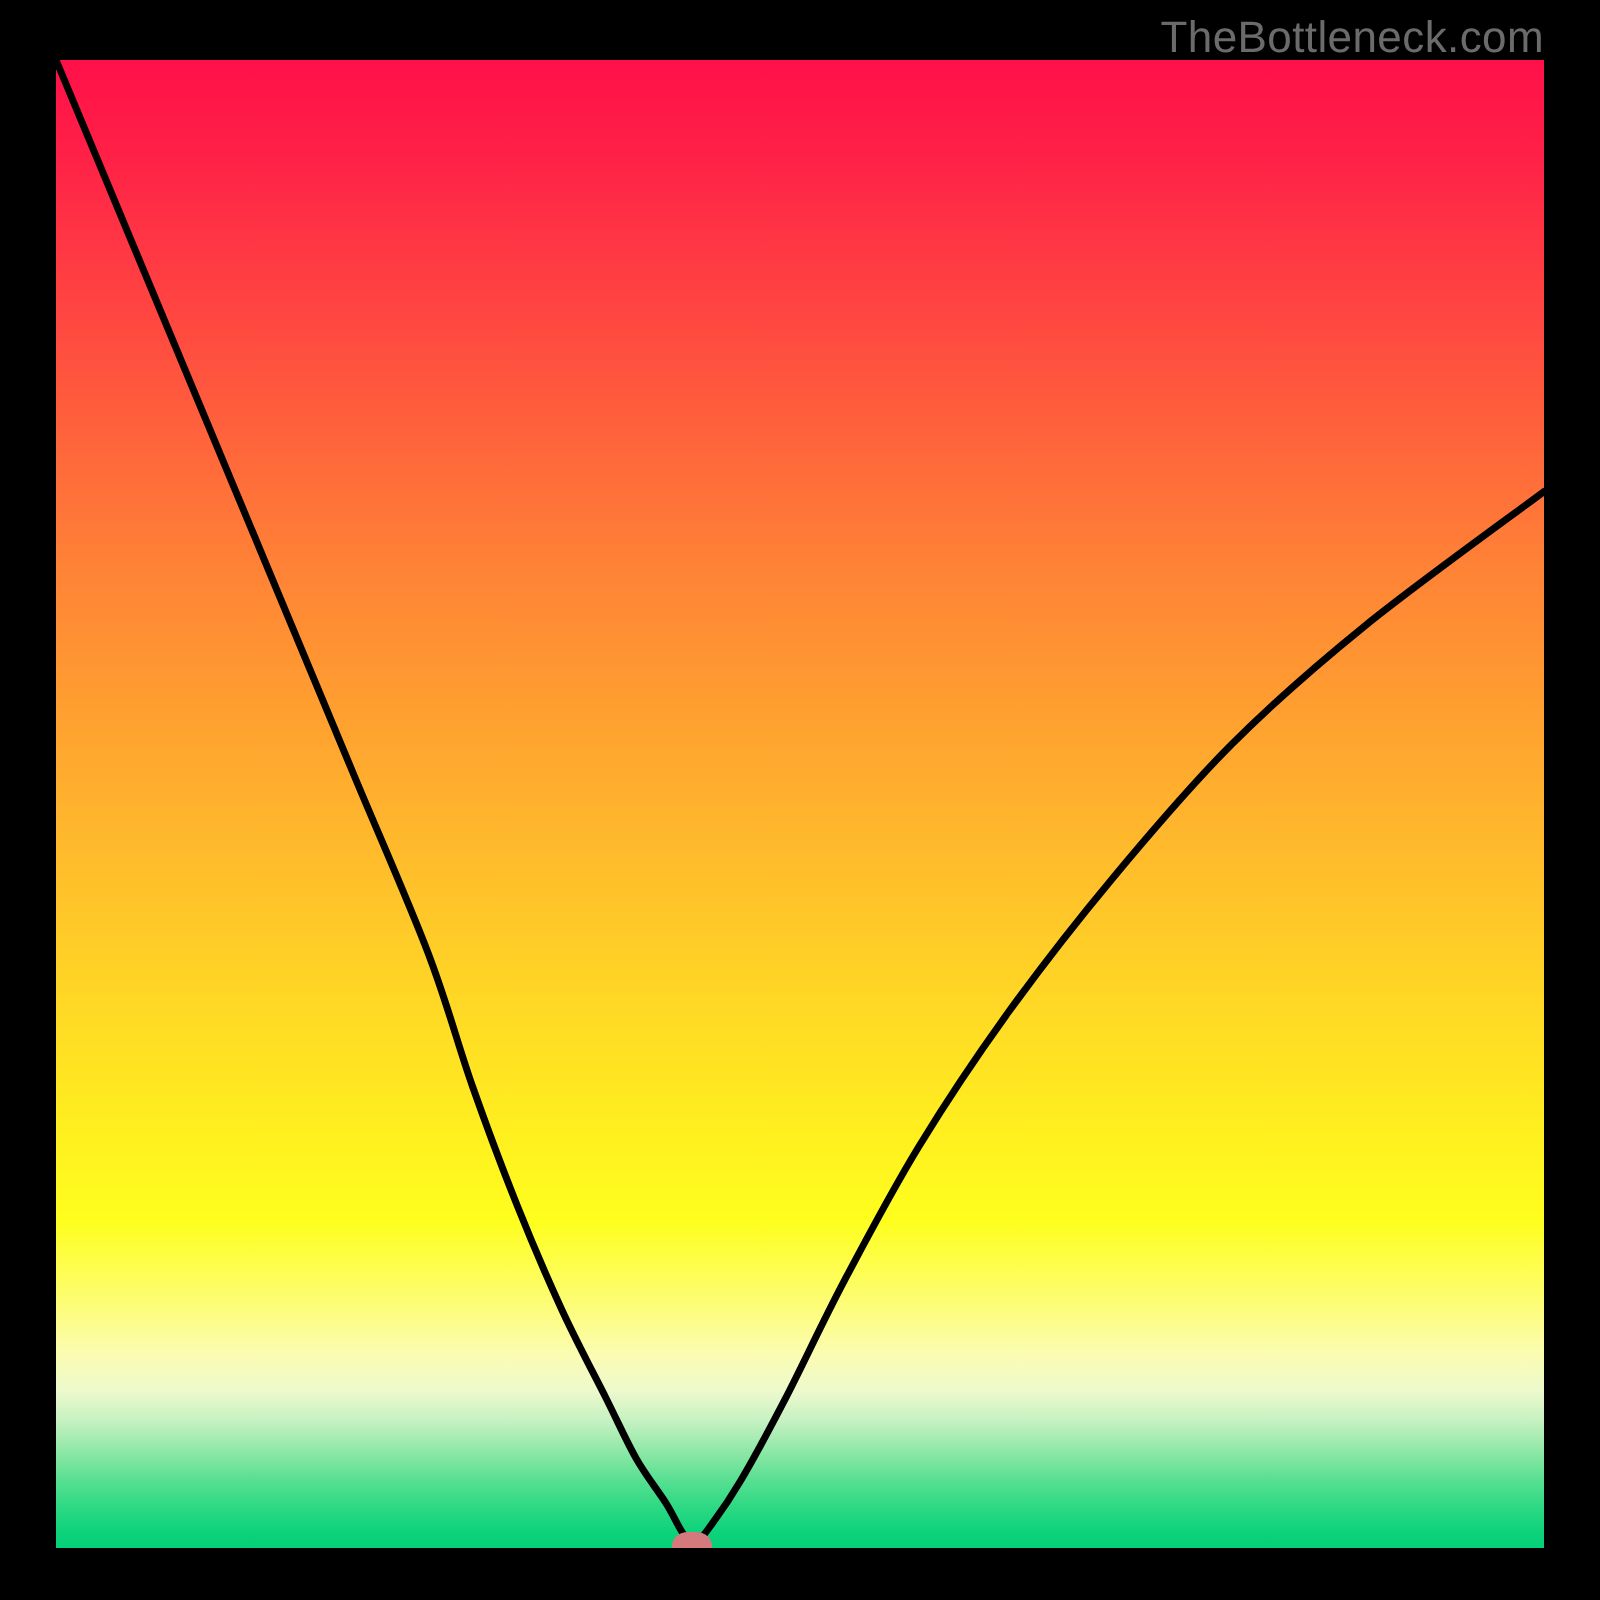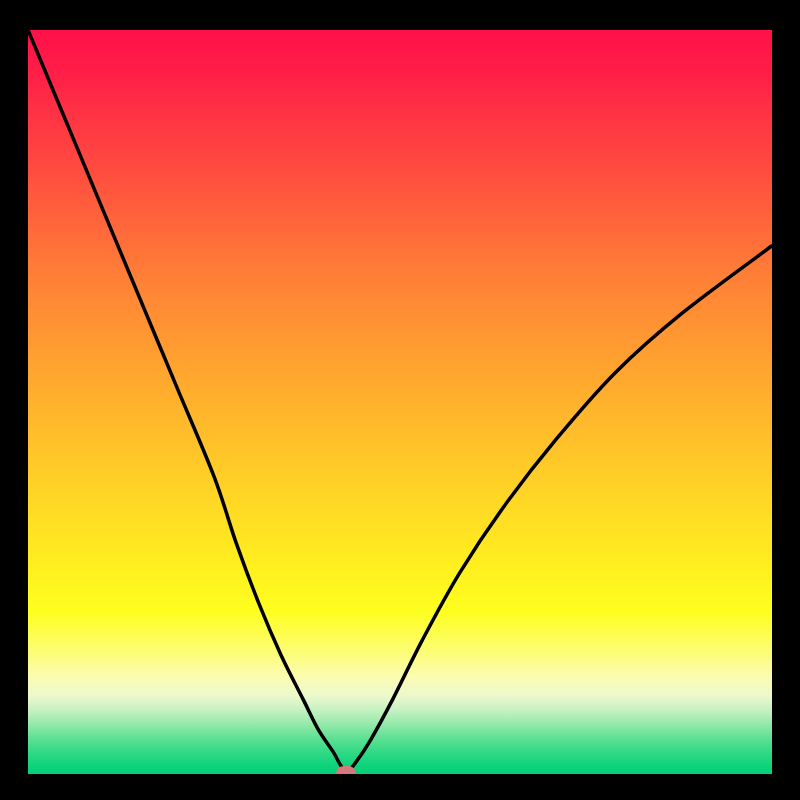--- a/index.html
+++ b/index.html
@@ -78,20 +78,21 @@
     height: 14px;
     border-radius: 8px / 7px;
     background: #d57a7c;
     transform: translate(-50%, -50%);
   }
 </style>
 </head>
 <body>
 
 <div class="frame">
+  <div class="watermark">TheBottleneck.com</div>
   <div class="plot">
     <div class="gradient"></div>
     <svg class="curve-svg" viewBox="0 0 744 744" preserveAspectRatio="none">
       <path fill="none" stroke="#000000" stroke-width="3.5" stroke-linecap="round" stroke-linejoin="round" d="M 0.00 0.00 C 6.20 14.88, 24.80 59.52, 37.20 89.28 C 49.60 119.04, 62.00 148.80, 74.40 178.56 C 86.80 208.32, 99.20 238.08, 111.60 267.84 C 124.00 297.60, 136.40 327.36, 148.80 357.12 C 161.20 386.88, 176.08 420.36, 186.00 446.40 C 195.92 472.44, 200.88 492.28, 208.32 513.36 C 215.76 534.44, 223.20 554.28, 230.64 572.88 C 238.08 591.48, 245.52 608.84, 252.96 624.96 C 260.40 641.08, 269.08 657.20, 275.28 669.60 C 281.48 682.00, 285.20 690.68, 290.16 699.36 C 295.12 708.04, 301.32 715.73, 305.04 721.68 C 308.76 727.63, 310.25 731.60, 312.48 735.07 C 314.71 738.54, 315.95 742.88, 318.43 742.51 C 320.91 742.14, 323.39 738.17, 327.36 732.84 C 331.33 727.51, 336.04 721.06, 342.24 710.52 C 348.44 699.98, 355.88 686.34, 364.56 669.60 C 373.24 652.86, 383.16 631.16, 394.32 610.08 C 405.48 589.00, 417.88 565.44, 431.52 543.12 C 445.16 520.80, 460.04 498.48, 476.16 476.16 C 492.28 453.84, 509.64 431.52, 528.24 409.20 C 546.84 386.88, 566.68 363.32, 587.76 342.24 C 608.84 321.16, 628.68 303.80, 654.72 282.72 C 680.76 261.64, 729.12 226.92, 744.00 215.76"></path>
     </svg>
     <div class="marker" style="left: 318.432px; top: 742.512px; background: rgb(213, 122, 124);"></div>
   </div>
 </div>
 
 </body></html>

